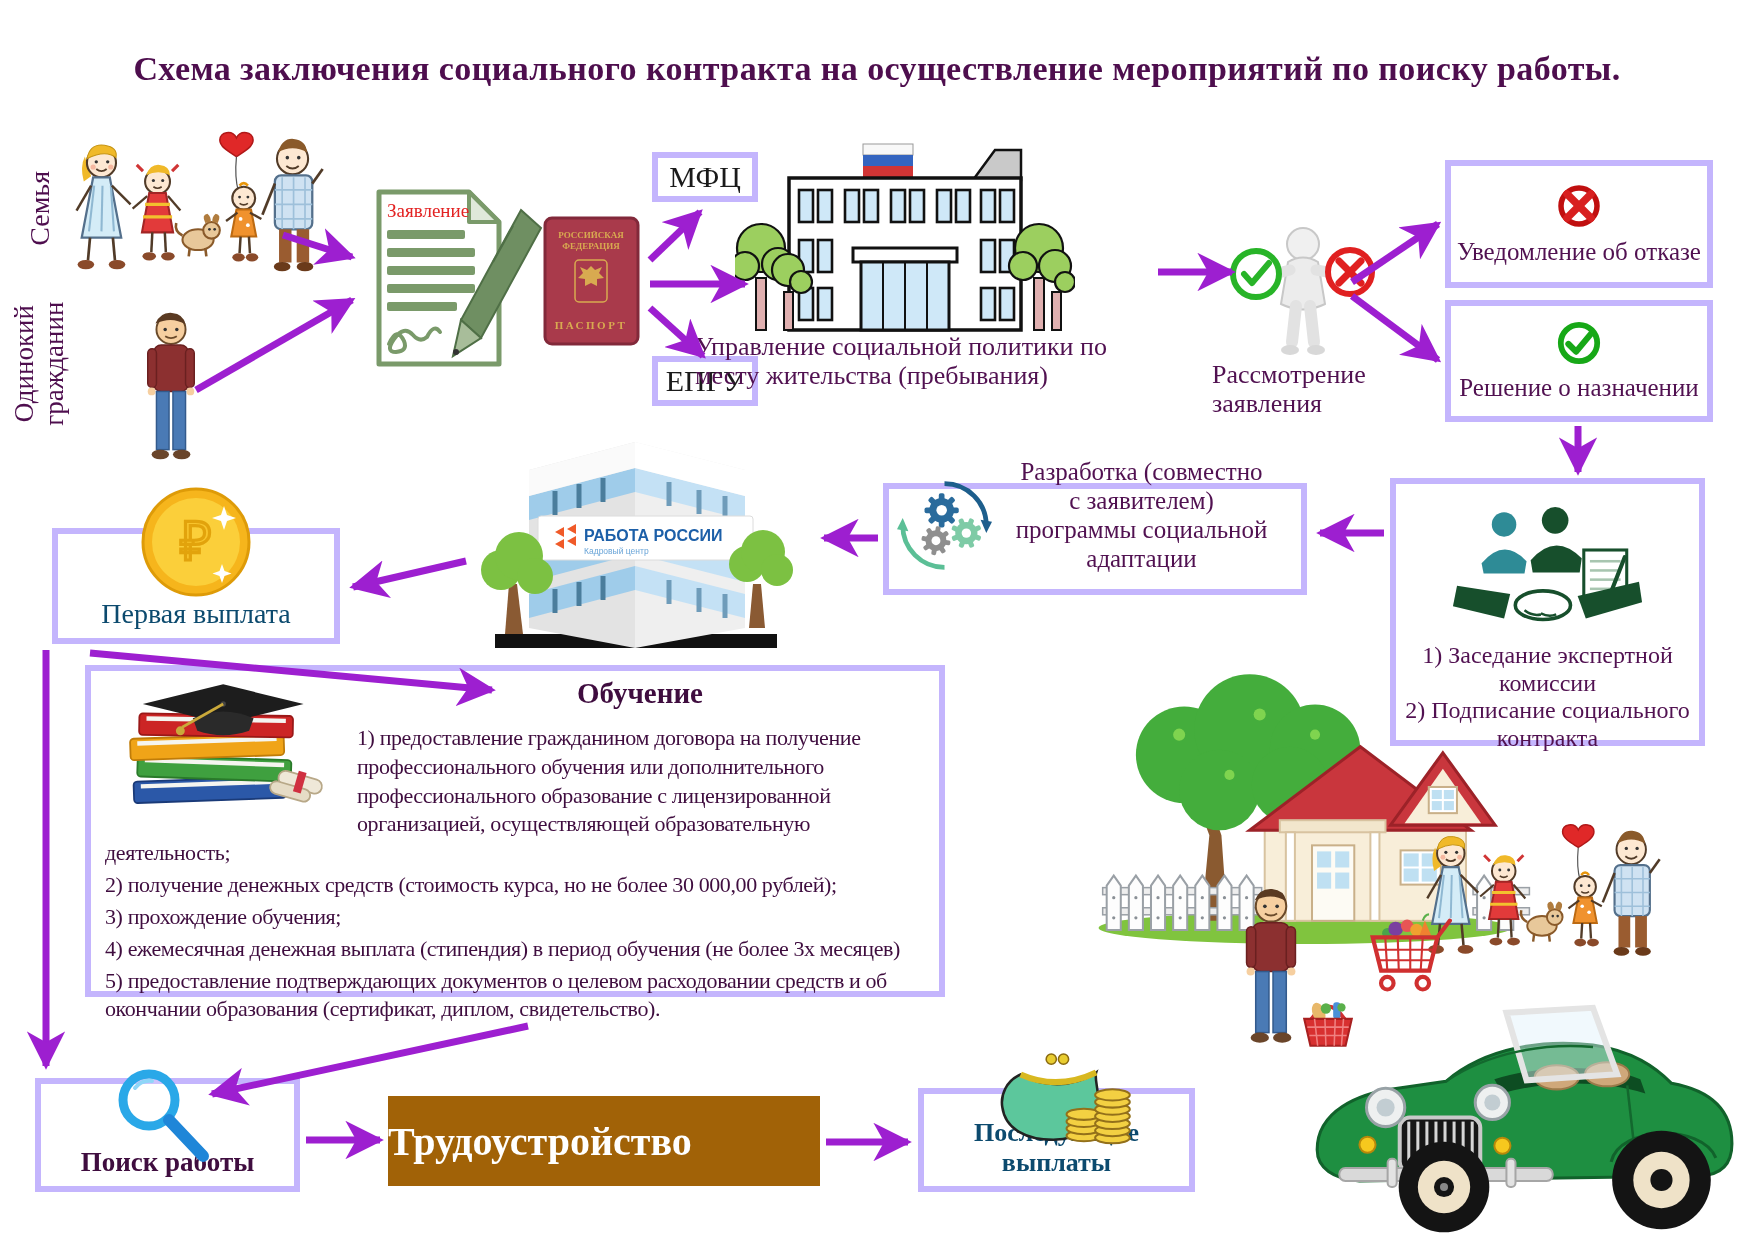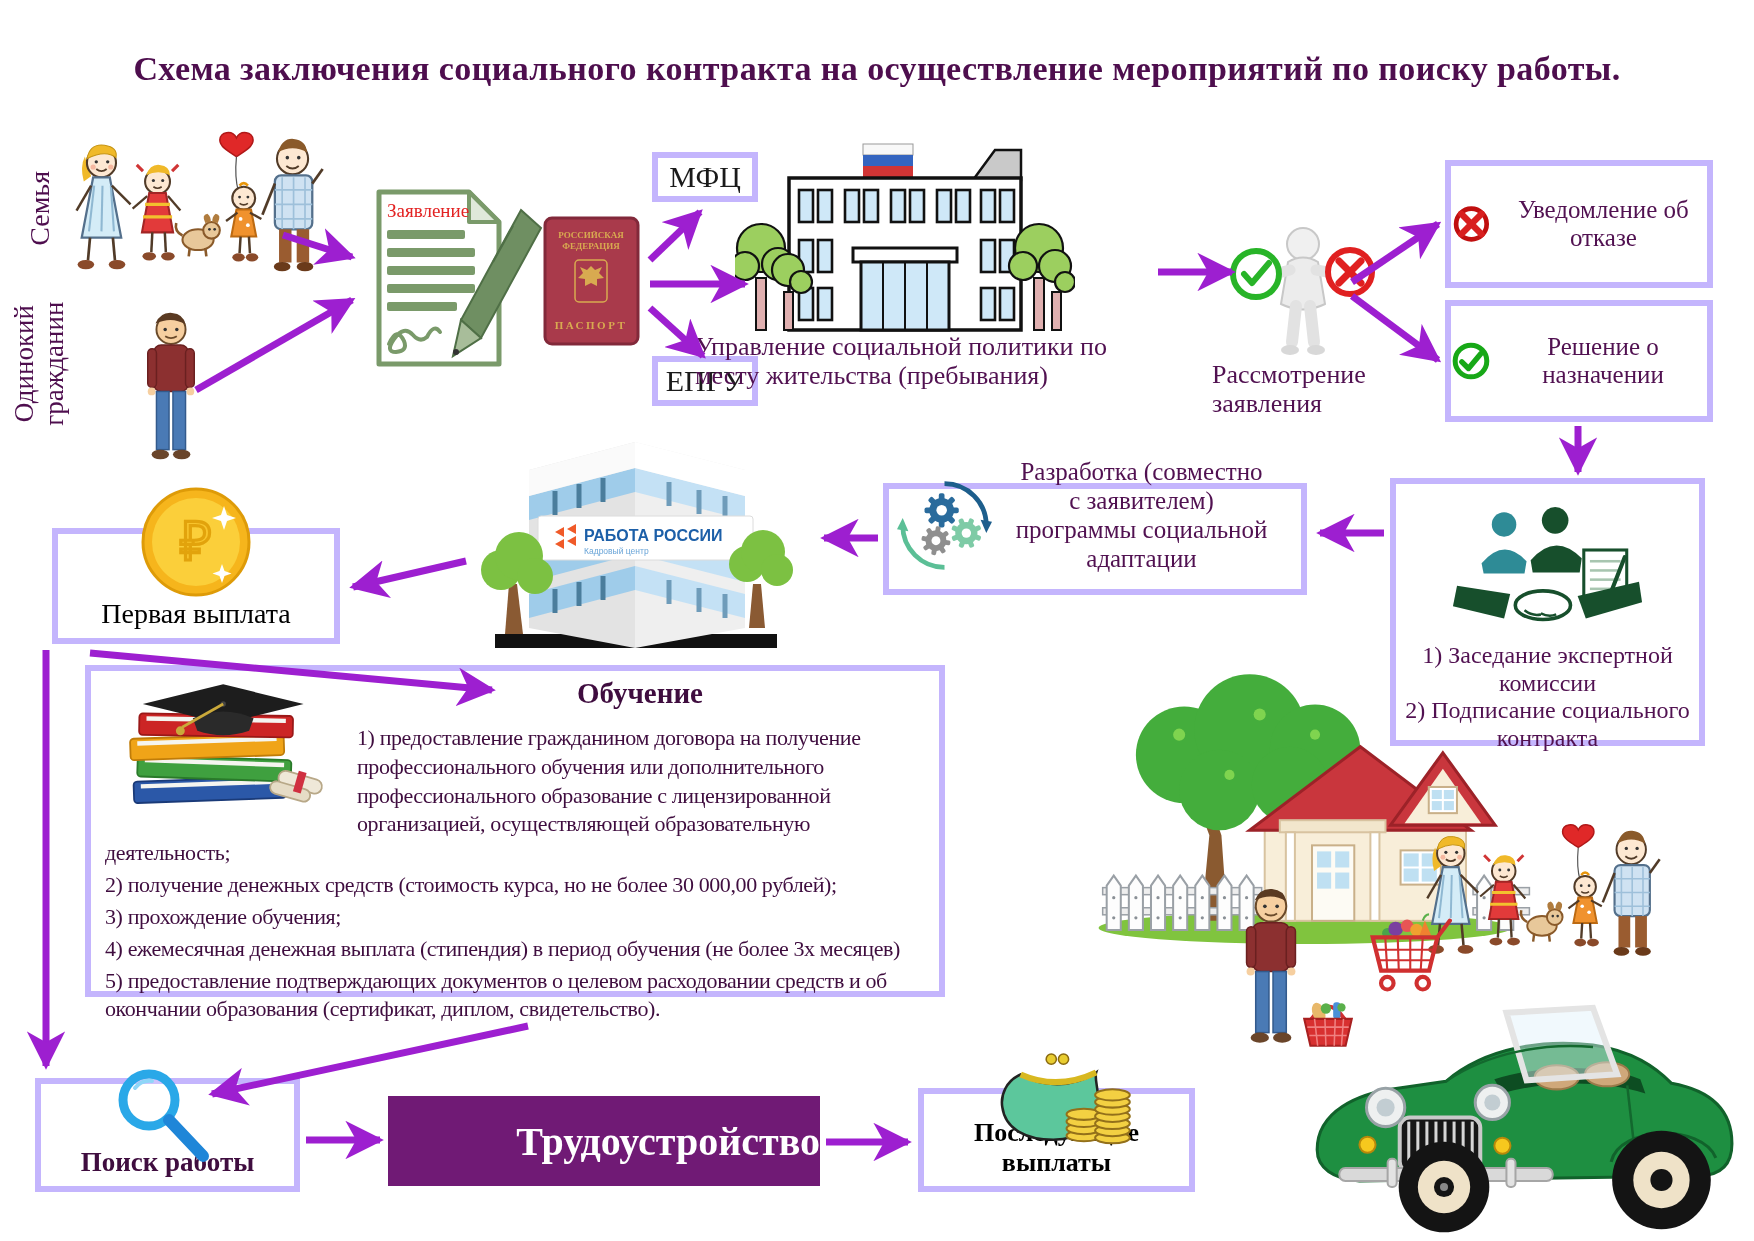--- a/index.html
+++ b/index.html
@@ -5,33 +5,33 @@
   html,body{margin:0;padding:0;background:#fff}
   #canvas{position:relative;width:1754px;height:1241px;background:#fff;overflow:hidden;
           font-family:"Liberation Serif", serif;}
   .illus{position:absolute;z-index:1}
   .over{z-index:3}
   .gbox{position:absolute;background:#fff;border:6px solid #c4b5fd;box-sizing:border-box;z-index:2}
   #title{position:absolute;top:50px;left:0;width:100%;text-align:center;font-size:34px;
          font-weight:bold;color:#4e0e4e;letter-spacing:.4px;z-index:2}
   .vlabel{position:absolute;transform:rotate(-90deg);color:#4e0e4e;text-align:center;z-index:2;line-height:1.1}
   .caption{position:absolute;text-align:left;color:#511151;z-index:2;line-height:1.12}
-  .iconbox{display:flex;flex-direction:row;align-items:center;justify-content:center;gap:8px;
+  .iconbox{display:flex;flex-direction:column;align-items:center;justify-content:center;gap:8px;
            color:#511151;font-size:25px;text-align:center}
   .chanbox{display:flex;align-items:center;justify-content:center;font-size:30px;color:#1a1a1a}
   #commission{padding-top:16px;text-align:center;color:#511151;font-size:24px;line-height:1.15}
   #devbox{display:flex;align-items:flex-end;padding:0 10px 16px 8px;color:#511151}
   #devbox .dlabel{flex:1;text-align:center;font-size:25px;line-height:1.16;max-width:258px;margin:0 auto}
   #firstpay .blabel,#searchbox .blabel,#paybox .blabel{position:absolute;left:0;right:0;bottom:8px;
-     text-align:center;color:#000000}
+     text-align:center;color:#0c4a6e}
   #edu{padding:4px 16px 4px 14px;color:#3f0d3f}
   #edu .etitle{font-size:29px;font-weight:bold;text-align:center;margin:2px 0 14px;color:#3f0d3f}
   #edu p{margin:0 0 3px;font-size:22px;line-height:1.31;letter-spacing:-0.4px}
   #edu svg{float:left;margin:4px 12px 2px 0}
-  #employ{display:flex;align-items:center;justify-content:flex-end;background:#701a75;border:none;
+  #employ{display:flex;align-items:center;justify-content:flex-start;background:#a16207;border:none;
           color:#fff;font-size:40px;font-weight:bold}
   .arrowsvg{position:absolute;left:0;top:0;z-index:4;pointer-events:none}
 </style>
 </head>
 <body>
 
 <div id="canvas">
 
   <svg style="position:absolute;width:0;height:0" aria-hidden="true">
     <defs>

